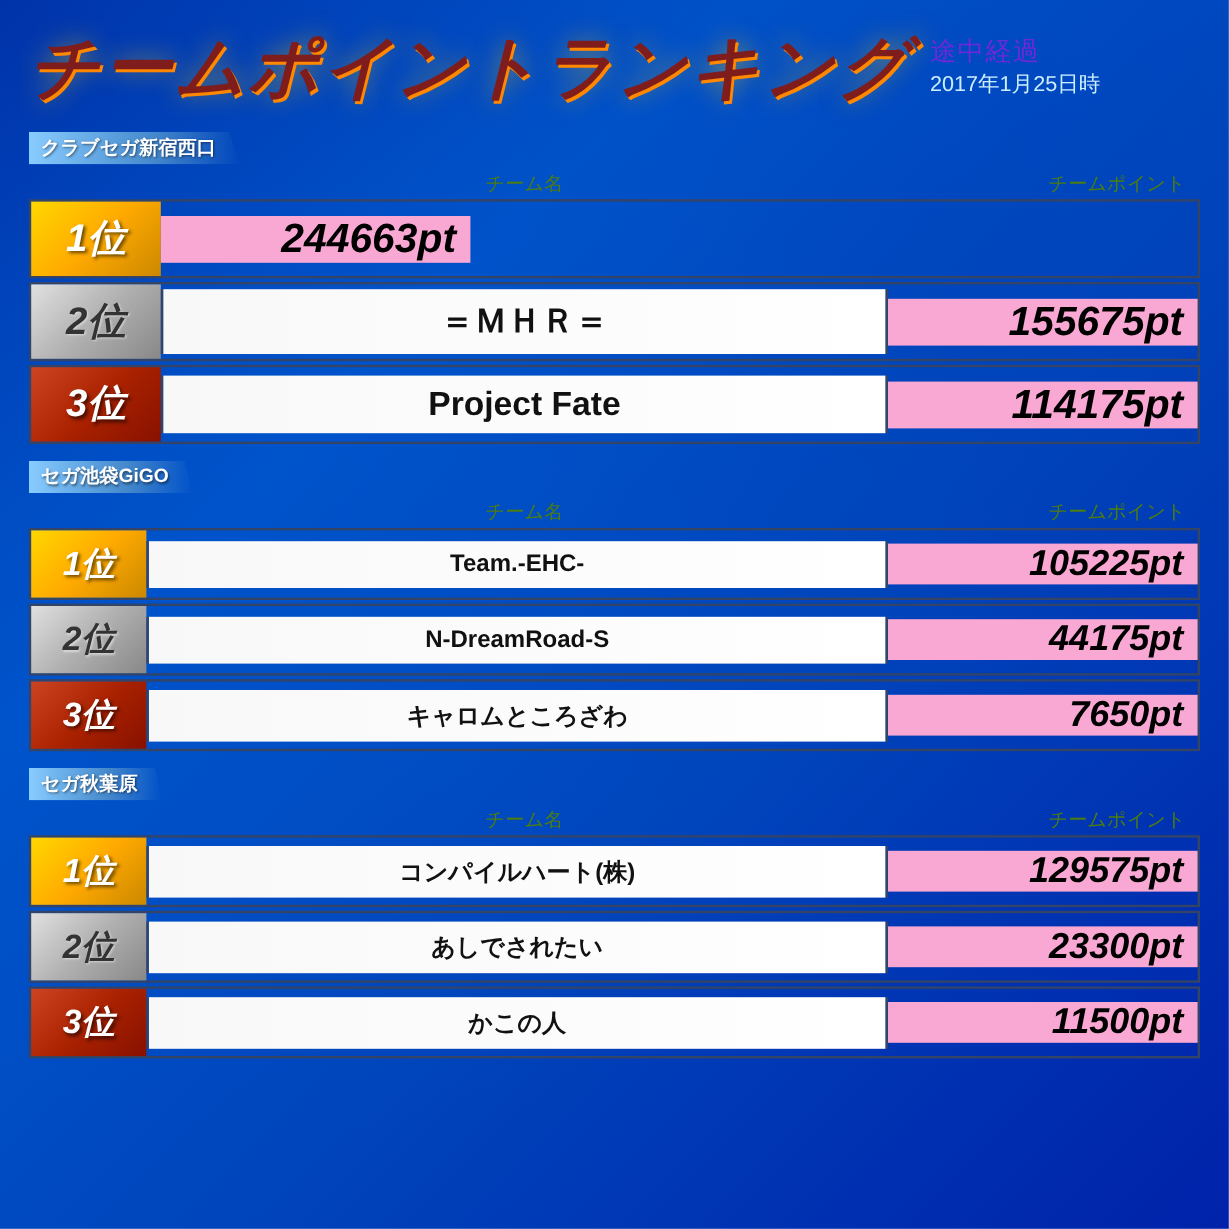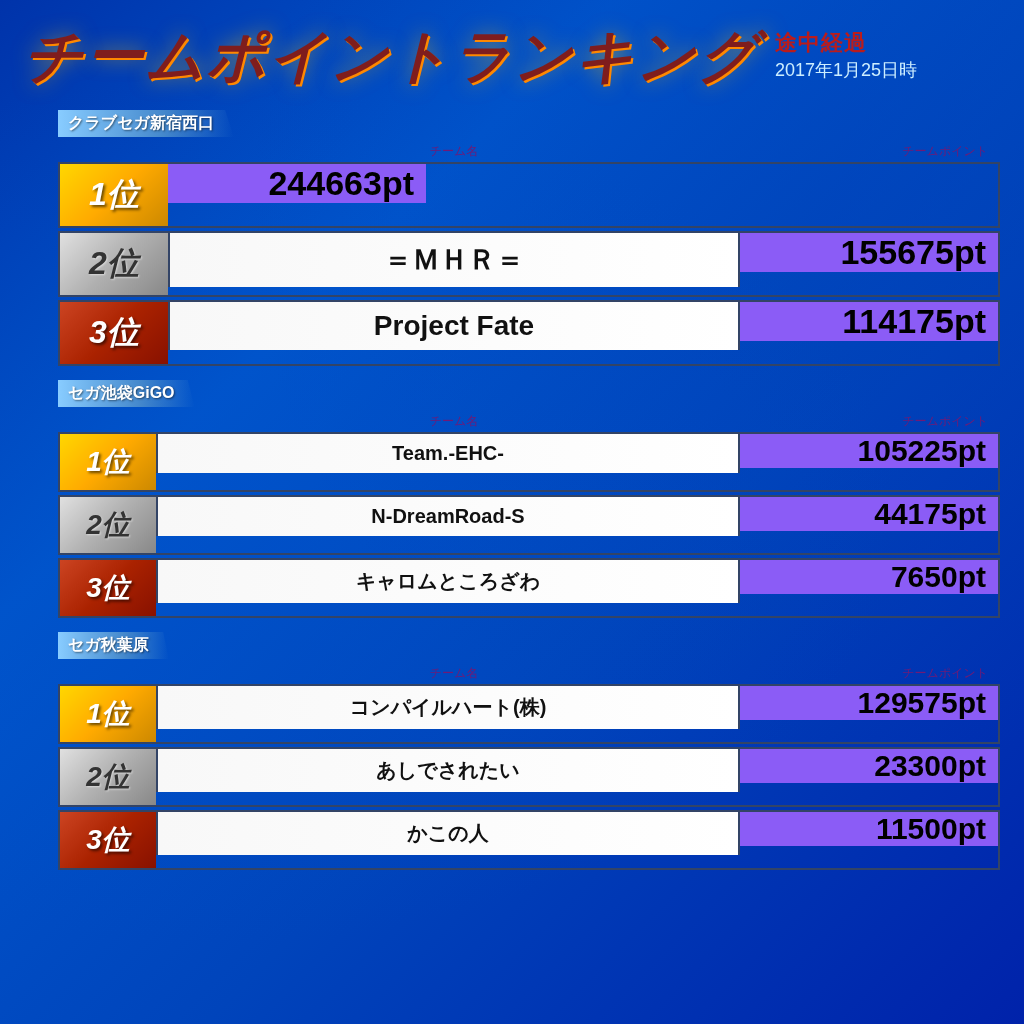--- a/index.html
+++ b/index.html
@@ -33,56 +33,55 @@
       font-style: italic;
     }
     .subtitle-block {
       display: inline-block;
       vertical-align: top;
       margin-left: 16px;
       margin-top: 10px;
     }
     .subtitle-top {
       font-size: 22px;
-      color: #b91c1c;
-      font-weight: 700;
+      color: #6d28d9;
+      font-weight: 400;
       letter-spacing: 1px;
     }
     .subtitle-date {
       font-size: 18px;
       color: #cceeFF;
       font-weight: 500;
     }
     .section {
       margin-top: 14px;
-      margin-left: 34px;
     }
     .section-header {
       display: inline-block;
       background: linear-gradient(90deg, #88ccff 0%, #4488cc 60%, transparent 100%);
       color: white;
       font-size: 16px;
       font-weight: 700;
       padding: 3px 20px 3px 10px;
       margin-bottom: 4px;
       clip-path: polygon(0 0, 95% 0, 100% 100%, 0 100%);
       text-shadow: 1px 1px 2px rgba(0,0,0,0.5);
     }
     .col-headers {
       display: flex;
       padding: 2px 0;
-      font-size: 12px;
-      color: #701a75;
+      font-size: 16px;
+      color: #4d7c0f;
     }
     .col-rank-header { width: 110px; }
     .col-name-header { flex: 1; text-align: center; }
     .col-points-header { width: 260px; text-align: right; padding-right: 12px; }
     .rank-row {
       display: flex;
-      align-items: flex-start;
+      align-items: center;
       margin-bottom: 3px;
       border: 2px solid #334466;
     }
     .rank-cell {
       display: flex;
       align-items: center;
       justify-content: center;
       width: 108px;
       min-height: 62px;
       font-size: 32px;
@@ -107,23 +106,24 @@
       padding: 8px 12px;
       text-align: center;
       border-left: 2px solid #334466;
       border-right: 2px solid #334466;
     }
     .points-cell {
       width: 258px;
       display: flex;
       align-items: center;
       justify-content: flex-end;
-      background: #8b5cf6;
+      background: #f9a8d4;
       font-size: 34px;
       font-weight: 900;
+      font-style: italic;
       color: #000;
       padding-right: 12px;
       flex-shrink: 0;
     }
     
     .section-small .name-cell { font-size: 20px; }
     .section-small .points-cell { font-size: 30px; padding-left: 36px; }
     .section-small .rank-cell { font-size: 28px; min-height: 56px; width: 96px; }
     .section-small .rank-row { min-height: 56px; }
   </style>

